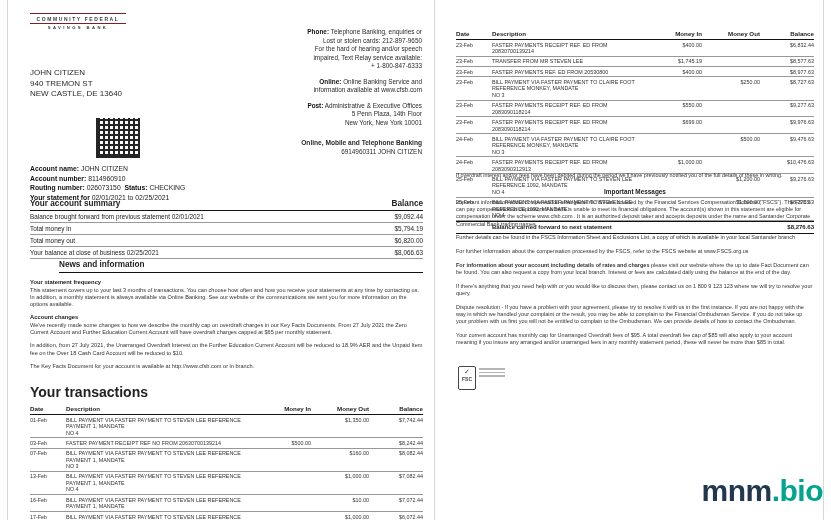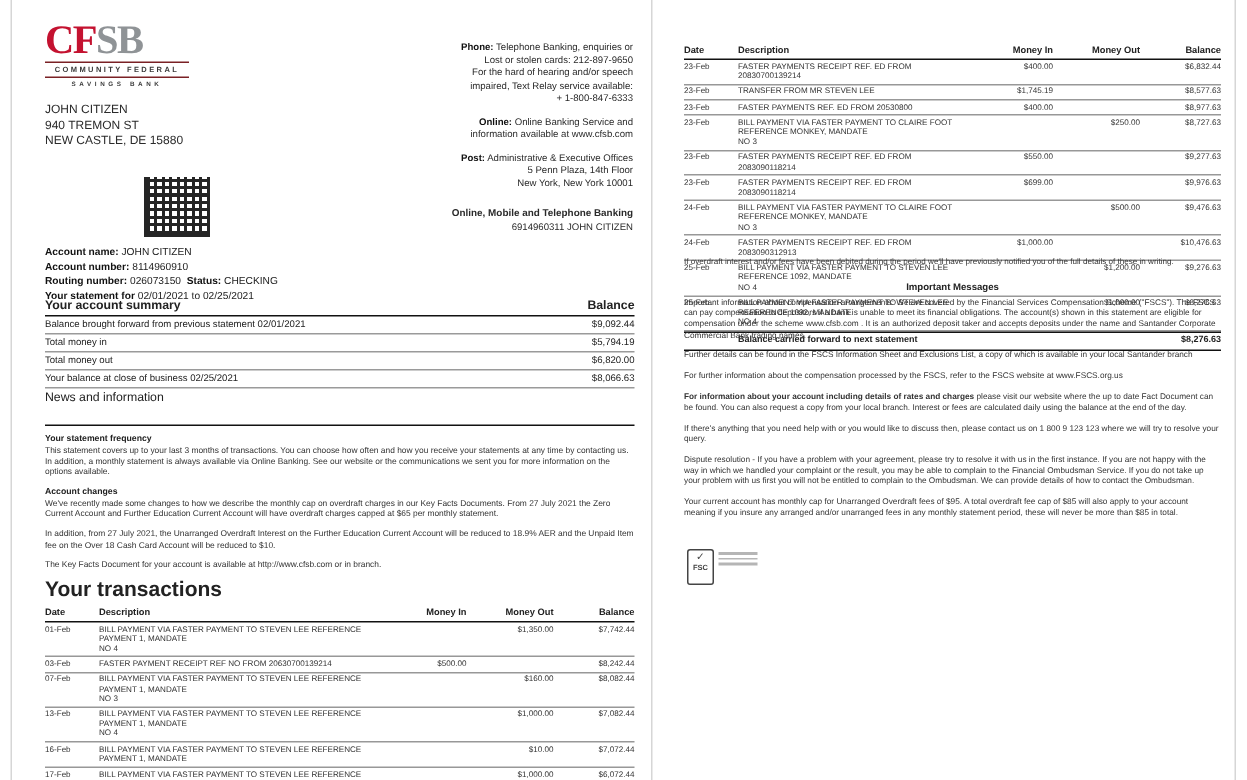--- a/index.html
+++ b/index.html
@@ -38,21 +38,21 @@
   .account b{color:#111;}
 
   
   .summary{position:absolute;left:22px;top:199px;width:393px;}
   .sum-head{display:flex;justify-content:space-between;font-weight:bold;font-size:8.2px;
             border-bottom:1.6px solid #111;padding-bottom:2px;}
   .sum-row{display:flex;justify-content:space-between;font-size:6.4px;padding:2.2px 0 1.8px 0;border-bottom:1px solid #9a9a9a;}
 
   
   .news{position:absolute;left:22px;top:260px;width:393px;}
-  .news-title{font-weight:normal;font-size:8.2px;border-bottom:1.6px solid #111;padding-bottom:14px;}
+  .news-title{font-weight:bold;font-size:8.2px;border-bottom:1.6px solid #111;padding-bottom:3px;margin-left:29px;}
   .news-h{font-weight:bold;font-size:5.8px;margin-top:6px;}
   .news-p{font-size:5.6px;line-height:7.3px;color:#333;margin-top:1.5px;}
 
   
   .txn{position:absolute;left:22px;width:393px;}
   #p1-txn{top:384px;}
   .txn-title{font-weight:bold;font-size:14px;margin-bottom:3px;}
   .t-header{display:flex;font-weight:bold;font-size:6.2px;border-bottom:1.6px solid #111;padding:2px 0;}
   .trow{display:flex;border-bottom:1px solid #989898;padding:1.6px 0 1.2px 0;font-size:5.4px;line-height:6.5px;color:#333;}
   .c-date{width:36px;flex:none;}
@@ -85,29 +85,28 @@
 <body>
 
 <div class="canvas">
   <div class="edge" style="left:7px"></div>
   <div class="edge" style="left:434px"></div>
   <div class="edge" style="left:823px"></div>
 
   <div class="page" id="page1">
 
     <div class="logo">
-      <div class="logo-word"><span class="logo-cf">CF</span><span class="logo-sb">SB</span></div>
       <div class="logo-lines">COMMUNITY FEDERAL</div>
       <div class="logo-sub2">SAVINGS BANK</div>
     </div>
 
     <div class="recipient">
         <div>JOHN CITIZEN</div>
         <div>940 TREMON ST</div>
-        <div>NEW CASTLE, DE 15880</div>
+        <div>NEW CASTLE, DE 13640</div>
       </div>
 
     <div class="contact">
       <div class="blk">
         <div><b>Phone:</b> <span>Telephone Banking, enquiries or</span></div>
         <div>
             <div>Lost or stolen cards: 212-897-9650</div>
             <div>For the hard of hearing and/or speech</div>
             <div>impaired, Text Relay service available:</div>
             <div>+ 1-800-847-6333</div>
@@ -347,13 +346,16 @@
         <div class="fsc-label">FSC</div>
       </div>
       <div class="fsc-lines">
           <div></div>
           <div></div>
           <div></div>
         </div>
     </div>
   </div>
 
+  <div class="watermark">
+    <span class="wm-prefix">mnm</span><span class="wm-suffix">.bio</span>
+  </div>
 </div>
 
 </body></html>

